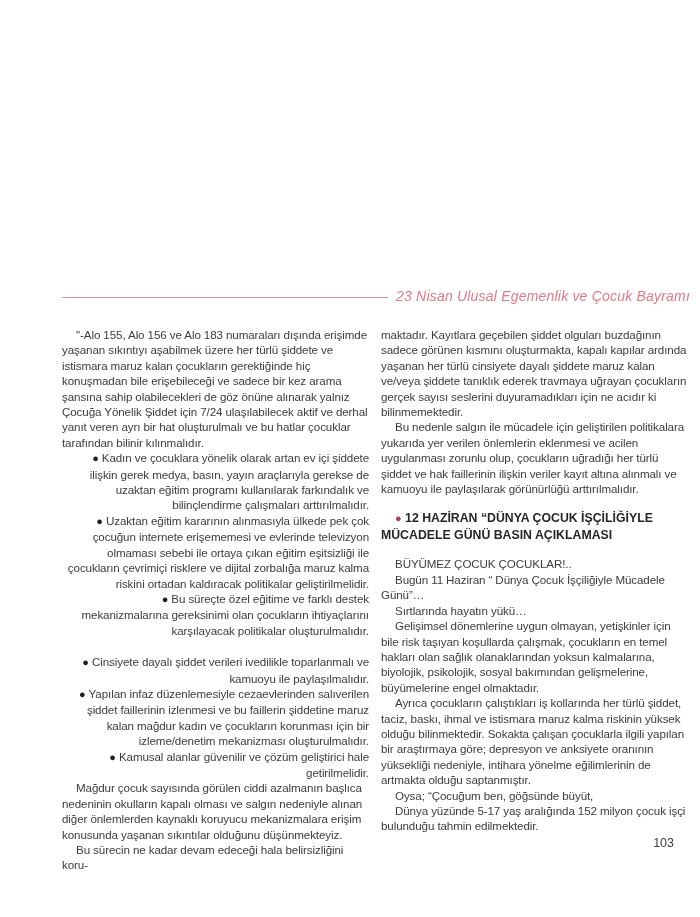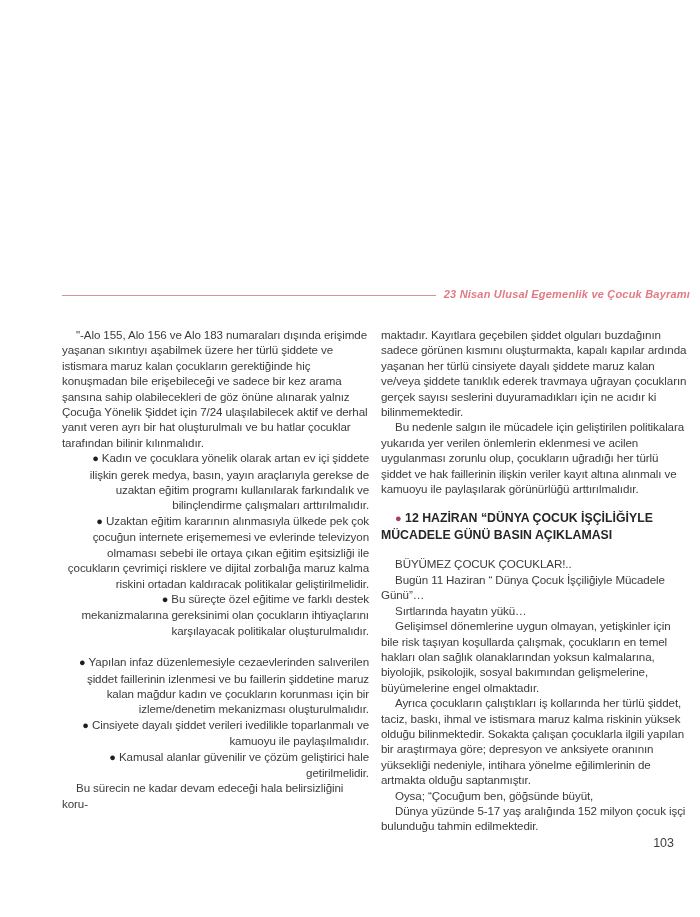--- a/index.html
+++ b/index.html
@@ -11,21 +11,21 @@
     overflow:hidden;
   }
   .running-header{
     position:absolute;left:62px;top:288px;width:628px;
     display:flex;align-items:center;gap:8px;
   }
   .header-rule{
     flex:1;height:1px;background:var(--header-rule,#d4929b);margin-top:3px;
   }
   .header-text{
-    font-size:11px;font-style:italic;font-weight:bold;
+    font-size:14px;font-style:italic;font-weight:normal;
     color:var(--header-text,#e17a84);
     white-space:nowrap;letter-spacing:.2px;
   }
   .columns{
     position:absolute;left:62px;top:327px;width:626px;
     display:flex;gap:12px;
   }
   .col{
     width:307px;
     font-size:11.6px;line-height:15.4px;letter-spacing:-0.1px;
@@ -65,23 +65,24 @@
     <span class="header-text">23 Nisan Ulusal Egemenlik ve Çocuk Bayramı</span>
   </div>
 
   <div class="columns">
     <div class="col">
         <p class="para indent">"-Alo 155, Alo 156 ve Alo 183 numaraları dışında erişimde yaşanan sıkıntıyı aşabilmek üzere her türlü şiddete ve istismara maruz kalan çocukların gerektiğinde hiç konuşmadan bile erişebileceği ve sadece bir kez arama şansına sahip olabilecekleri de göz önüne alınarak yalnız Çocuğa Yönelik Şiddet için 7/24 ulaşılabilecek aktif ve derhal yanıt veren ayrı bir hat oluşturulmalı ve bu hatlar çocuklar tarafından bilinir kılınmalıdır.</p>
         <p class="para bullet"><span class="b">●</span> Kadın ve çocuklara yönelik olarak artan ev içi şiddete ilişkin gerek medya, basın, yayın araçlarıyla gerekse de uzaktan eğitim programı kullanılarak farkındalık ve bilinçlendirme çalışmaları arttırılmalıdır.</p>
         <p class="para bullet"><span class="b">●</span> Uzaktan eğitim kararının alınmasıyla ülkede pek çok çocuğun internete erişememesi ve evlerinde televizyon olmaması sebebi ile ortaya çıkan eğitim eşitsizliği ile çocukların çevrimiçi risklere ve dijital zorbalığa maruz kalma riskini ortadan kaldıracak politikalar geliştirilmelidir.</p>
         <p class="para bullet"><span class="b">●</span> Bu süreçte özel eğitime ve farklı destek mekanizmalarına gereksinimi olan çocukların ihtiyaçlarını karşılayacak politikalar oluşturulmalıdır.</p>
         <div class="gap" style="height: 16px;"></div>
+        <p class="para bullet"><span class="b">●</span> Cinsiyete dayalı şiddet verileri ivedilikle toparlanmalı ve kamuoyu ile paylaşılmalıdır.</p>
         <p class="para bullet"><span class="b">●</span> Yapılan infaz düzenlemesiyle cezaevlerinden salıverilen şiddet faillerinin izlenmesi ve bu faillerin şiddetine maruz kalan mağdur kadın ve çocukların korunması için bir izleme/denetim mekanizması oluşturulmalıdır.</p>
-        <p class="para bullet"><span class="b">●</span> Cinsiyete dayalı şiddet verileri ivedilikle toparlanmalı ve kamuoyu ile paylaşılmalıdır.</p>
         <p class="para bullet"><span class="b">●</span> Kamusal alanlar güvenilir ve çözüm geliştirici hale getirilmelidir.</p>
+        <p class="para indent">Mağdur çocuk sayısında görülen ciddi azalmanın başlıca nedeninin okulların kapalı olması ve salgın nedeniyle alınan diğer önlemlerden kaynaklı koruyucu mekanizmalara erişim konusunda yaşanan sıkıntılar olduğunu düşünmekteyiz.</p>
         <p class="para indent">Bu sürecin ne kadar devam edeceği hala belirsizliğini koru-</p>
       </div>
     <div class="col">
         <p class="para plain">maktadır. Kayıtlara geçebilen şiddet olguları buzdağının sadece görünen kısmını oluşturmakta, kapalı kapılar ardında yaşanan her türlü cinsiyete dayalı şiddete maruz kalan ve/veya şiddete tanıklık ederek travmaya uğrayan çocukların gerçek sayısı seslerini duyuramadıkları için ne acıdır ki bilinmemektedir.</p>
         <p class="para indent">Bu nedenle salgın ile mücadele için geliştirilen politikalara yukarıda yer verilen önlemlerin eklenmesi ve acilen uygulanması zorunlu olup, çocukların uğradığı her türlü şiddet ve hak faillerinin ilişkin veriler kayıt altına alınmalı ve kamuoyu ile paylaşılarak görünürlüğü arttırılmalıdır.</p>
         <p class="para heading"><span class="b accent">●</span> 12 HAZİRAN “DÜNYA ÇOCUK İŞÇİLİĞİYLE MÜCADELE GÜNÜ BASIN AÇIKLAMASI</p>
         <p class="para indent">BÜYÜMEZ ÇOCUK ÇOCUKLAR!..</p>
         <p class="para indent">Bugün 11 Haziran “ Dünya Çocuk İşçiliğiyle Mücadele Günü”…</p>
         <p class="para indent">Sırtlarında hayatın yükü…</p>
         <p class="para indent">Gelişimsel dönemlerine uygun olmayan, yetişkinler için bile risk taşıyan koşullarda çalışmak, çocukların en temel hakları olan sağlık olanaklarından yoksun kalmalarına, biyolojik, psikolojik,  sosyal bakımından gelişmelerine, büyümelerine engel olmaktadır.</p>

